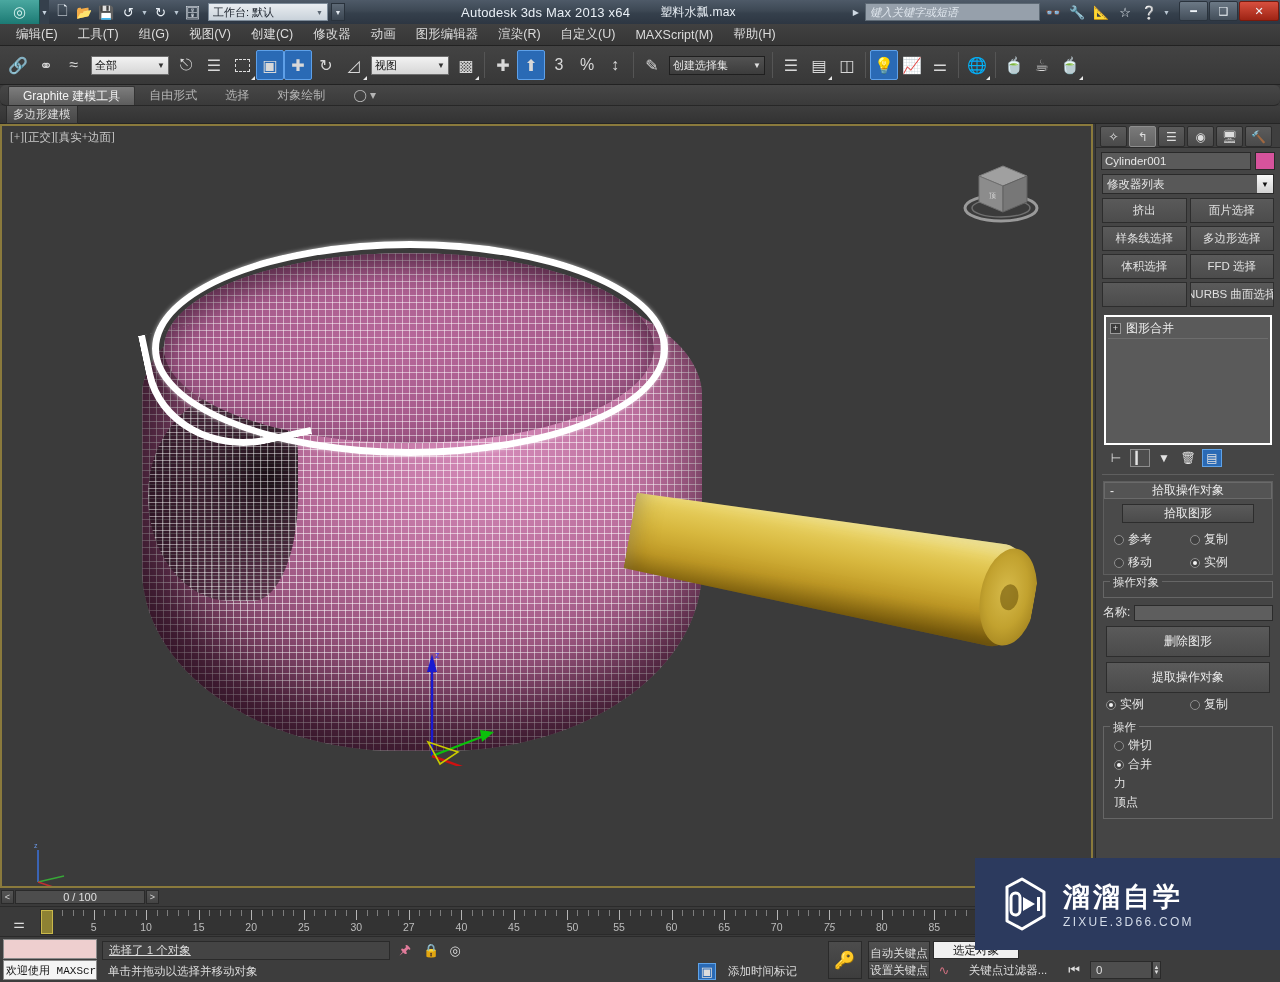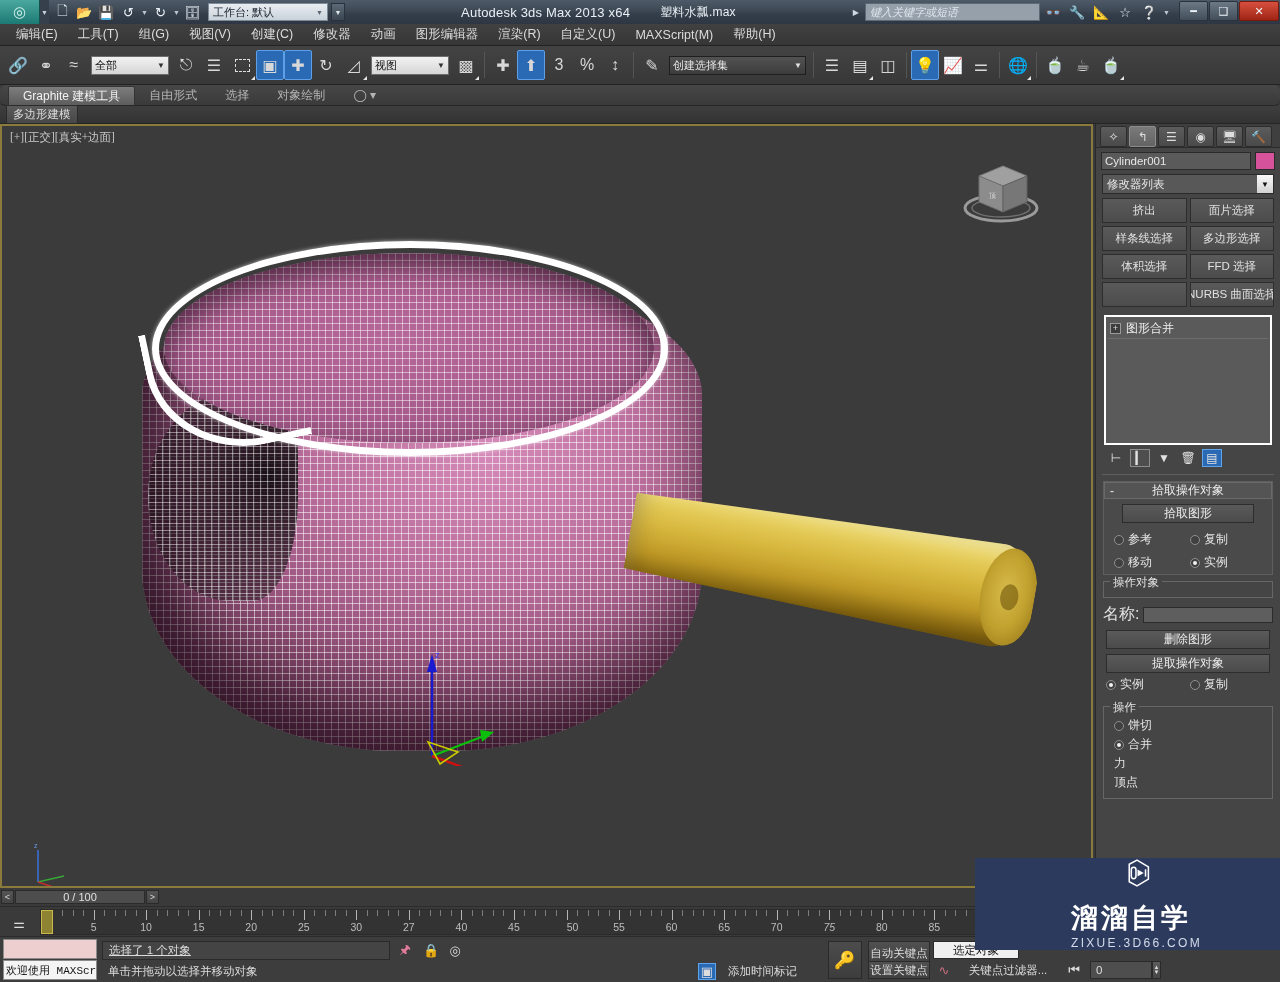--- a/index.html
+++ b/index.html
@@ -81,21 +81,21 @@
   .tbtn .fl { position:absolute; right:1px; bottom:0px; width:0;height:0;
     border-left:4px solid transparent; border-bottom:4px solid #e8e8e8; }
   .tsep { width:1px; height:26px; background:#2b2b2b; border-right:1px solid #555; margin:0 4px; }
   .tcombo { width:78px; height:19px; background:linear-gradient(to bottom,#f2f2f2,#d6d6d6);
     border:1px solid #6d6d6d; color:#111; font-size:11px; display:flex; align-items:center;
     padding-left:3px; position:relative; margin:0 3px; }
   .tcombo .ar { position:absolute; right:3px; font-size:8px; color:#333; }
   .tcombo.dark { background:linear-gradient(to bottom,#525252,#3c3c3c); color:#e6e6e6;
     border:1px solid #1f1f1f; }
   .tcombo.dark .ar { color:#e0e0e0; }
-  .selset { width:137px; }
+  .selset { width:96px; }
 
   
   .ribbon {
     position:absolute; left:0; top:85px; width:1280px; height:21px;
     background:linear-gradient(to bottom,#474747,#3a3a3a);
     border-bottom:1px solid #272727; display:flex; align-items:flex-end; padding-left:8px;border-radius:6px;
   }
   .rtab { font-size:12px; color:#b4b4b4; padding:2px 14px; height:19px; line-height:15px; }
   .rtab.active { background:linear-gradient(to bottom,#7d7d7d,#5d5d5d); color:#f2f2f2;
     border:1px solid #333; border-bottom:none; border-radius:2px 2px 0 0; }
@@ -224,23 +224,23 @@
     display:flex; align-items:center; justify-content:center; }
   .radrow { display:flex; padding:3px 10px; gap:4px; }
   .rad { display:flex; align-items:center; gap:4px; color:#e4e4e4; font-size:12px; width:50%; }
   .rdot { width:10px; height:10px; border-radius:50%; background:#404040;
     border:1px solid #8e8e8e; position:relative; }
   .rdot.on::after { content:""; position:absolute; left:2px; top:2px; width:4px;height:4px;
     border-radius:50%; background:#f2f2f2; }
   .oplist { background:#5a5a5a; border:2px solid #fff; margin:2px 0 0 0; padding:2px 3px;
     height:56px; color:#ededed; font-size:11.5px; line-height:15px; }
   .namefield { display:flex; align-items:center; gap:4px; margin:6px 7px 0 7px; }
-  .namefield .lbl { color:#e4e4e4; font-size:16px; }
+  .namefield .lbl { color:#e4e4e4; font-size:12px; }
   .namefield .fld { flex:1; height:16px; background:#5e5e5e; border:1px solid #2b2b2b; }
-  .wbtn2 { height:19px; margin:5px 10px 0 10px; background:linear-gradient(to bottom,#5a5a5a,#4b4b4b);
+  .wbtn2 { height:31px; margin:5px 10px 0 10px; background:linear-gradient(to bottom,#5a5a5a,#4b4b4b);
     border:1px solid #2d2d2d; color:#ececec; font-size:12px;
     display:flex; align-items:center; justify-content:center; }
 
   
   .timebarrow { position:absolute; left:0; top:888px; width:1093px; height:18px;
     background:#3a3a3a; display:flex; align-items:center; }
   .tarrow { width:13px; height:14px; background:linear-gradient(to bottom,#555,#444);
     border:1px solid #2a2a2a; color:#d8d8d8; font-size:9px;
     display:flex;align-items:center;justify-content:center; margin:0 1px; }
   .framefield { width:130px; height:14px; background:#4d4d4d; border:1px solid #2a2a2a;
@@ -273,21 +273,21 @@
     color:#ddd; font-size:13px; }
   .spin { width:9px; height:17px; background:linear-gradient(to bottom,#5c5c5c,#464646);
     border:1px solid #2a2a2a; display:flex; flex-direction:column; align-items:center;
     justify-content:center; color:#ddd; font-size:6px; line-height:5px; }
   .keybtn { position:absolute; background:linear-gradient(to bottom,#505050,#414141);
     border:1px solid #2a2a2a; color:#dedede; font-size:11.5px;
     display:flex; align-items:center; justify-content:center; }
 
   
   .watermark { position:absolute; left:975px; top:858px; width:305px; height:92px;
-    background:#2c3a5e; display:flex; align-items:center; gap:12px; padding-left:18px;flex-direction:column; }
+    background:#2c3a5e; display:flex; align-items:center; gap:12px; padding-left:18px; }
   .wm-logo { width:58px; height:58px; }
   .wm-txt1 { color:#fff; font-size:27px; letter-spacing:3px; font-weight:bold; }
   .wm-txt2 { color:#d3dbe8; font-size:12px; letter-spacing:2.3px; }
 </style>
 </head>
 <body>
 
 <div id="app">
 
   <div class="titlebar">

